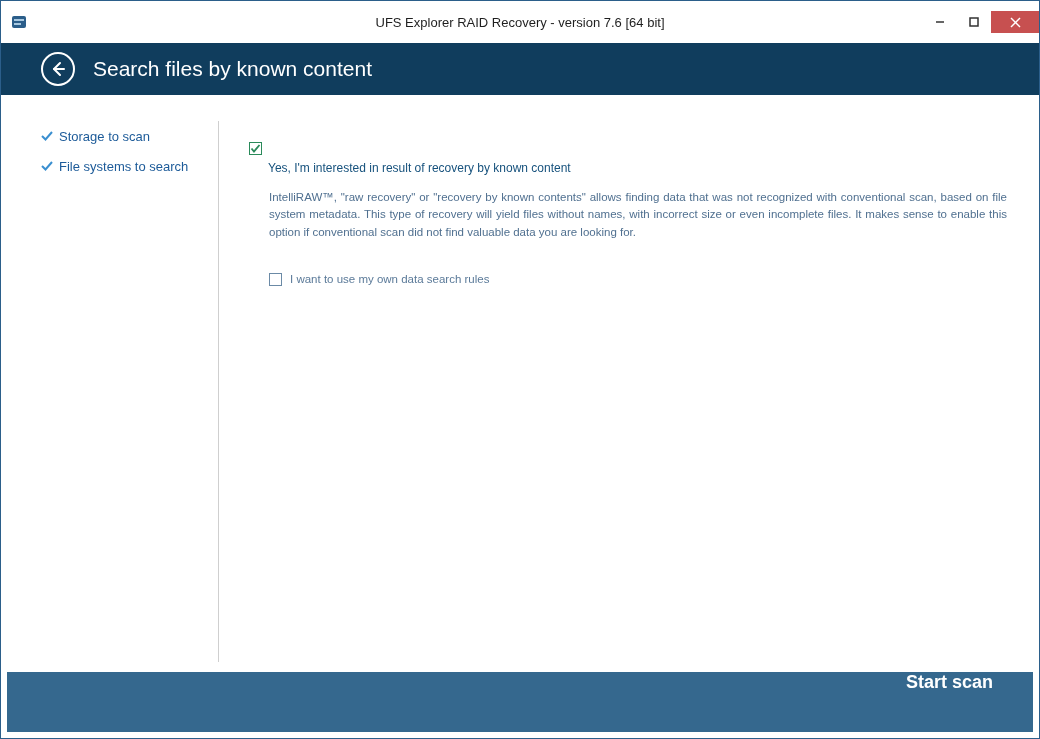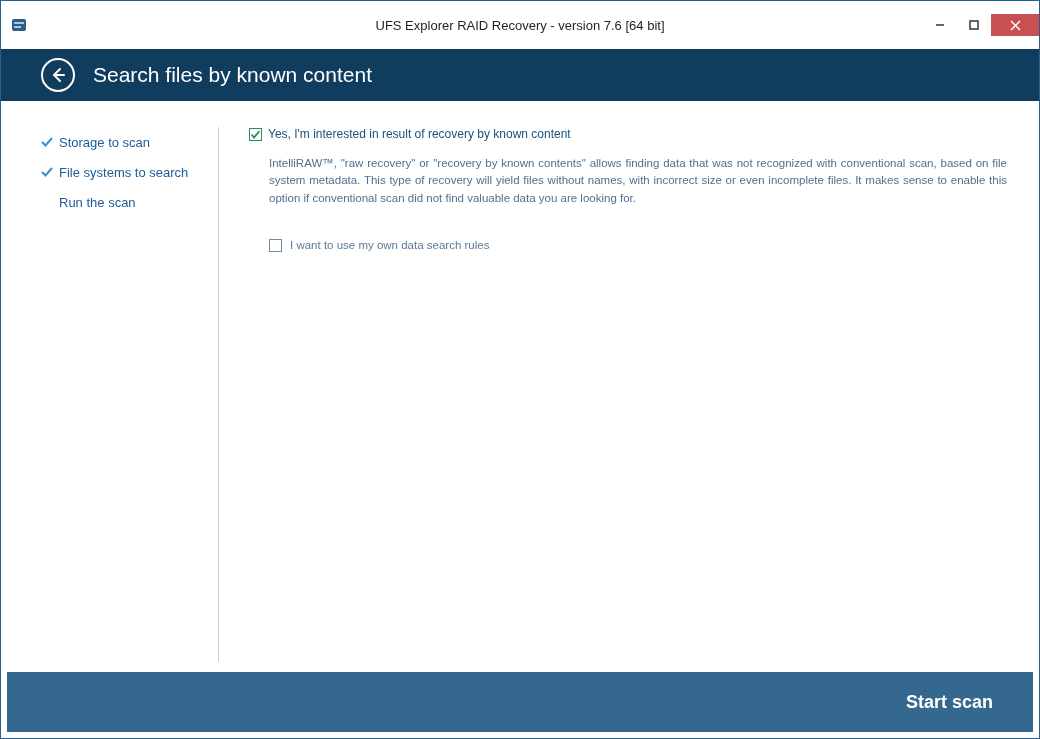--- a/index.html
+++ b/index.html
@@ -8,21 +8,21 @@
     height: 739px;
     font-family: "Segoe UI", Tahoma, sans-serif;
     background: #ffffff;
     display: flex;
     flex-direction: column;
     overflow: hidden;
     border: 1px solid #2b5e8a;
   }
   
   .titlebar {
-    height: 48px;
+    height: 42px;
     background: #ffffff;
     display: flex;
     align-items: center;
     position: relative;
     flex-shrink: 0;
   }
   .titlebar .app-icon {
     width: 16px; height: 16px;
     margin-left: 10px;
   }
@@ -133,20 +133,21 @@
     flex-shrink: 0;
     cursor: pointer;
   }
   .checkbox svg { display: block; }
   .checkbox.unchecked {
     border-color: #6b8aa6;
   }
   .opt-label {
     color: #17527d;
     font-size: 12px;
+    margin-top: 40px;
   }
   .desc {
     color: #507090;
     font-size: 11.5px;
     line-height: 1.5;
     padding-left: 20px;
     text-align: justify;
     margin-bottom: 32px;
   }
   .opt-row2 {
@@ -157,21 +158,21 @@
   }
   .opt-label2 {
     color: #5b7a99;
     font-size: 11.5px;
   }
   
   .footer {
     height: 60px;
     background: #35688e;
     display: flex;
-    align-items: center;
+    align-items: flex-start;
     justify-content: flex-end;
     padding-right: 40px;
     margin: 0 6px 6px 6px;
     flex-shrink: 0;
   }
   .footer-btn {
     color: #ffffff;
     font-size: 18px;
     font-weight: 600;
     cursor: pointer;
@@ -230,24 +231,20 @@
       <span>Storage to scan</span>
     </div>
     <div class="sidebar-item">
       <span class="check-icon">
         <svg width="12" height="12" viewBox="0 0 12 12">
             <path d="M1 6 L4.5 9.5 L11 2" fill="none" stroke="#3a8fd0" stroke-width="2"></path>
           </svg>
       </span>
       <span>File systems to search</span>
     </div>
-    <div class="sidebar-item">
-      <span class="blank-icon"></span>
-      <span>Run the scan</span>
-    </div>
   </div>
 
   <div class="content">
     <div class="opt-row">
       <div class="checkbox">
         <svg width="11" height="11" viewBox="0 0 11 11">
           <path d="M1.5 5.5 L4 8.5 L9.5 2" fill="none" stroke="#2a8a5a" stroke-width="1.8"></path>
         </svg>
       </div>
       <span class="opt-label">Yes, I'm interested in result of recovery by known content</span>

